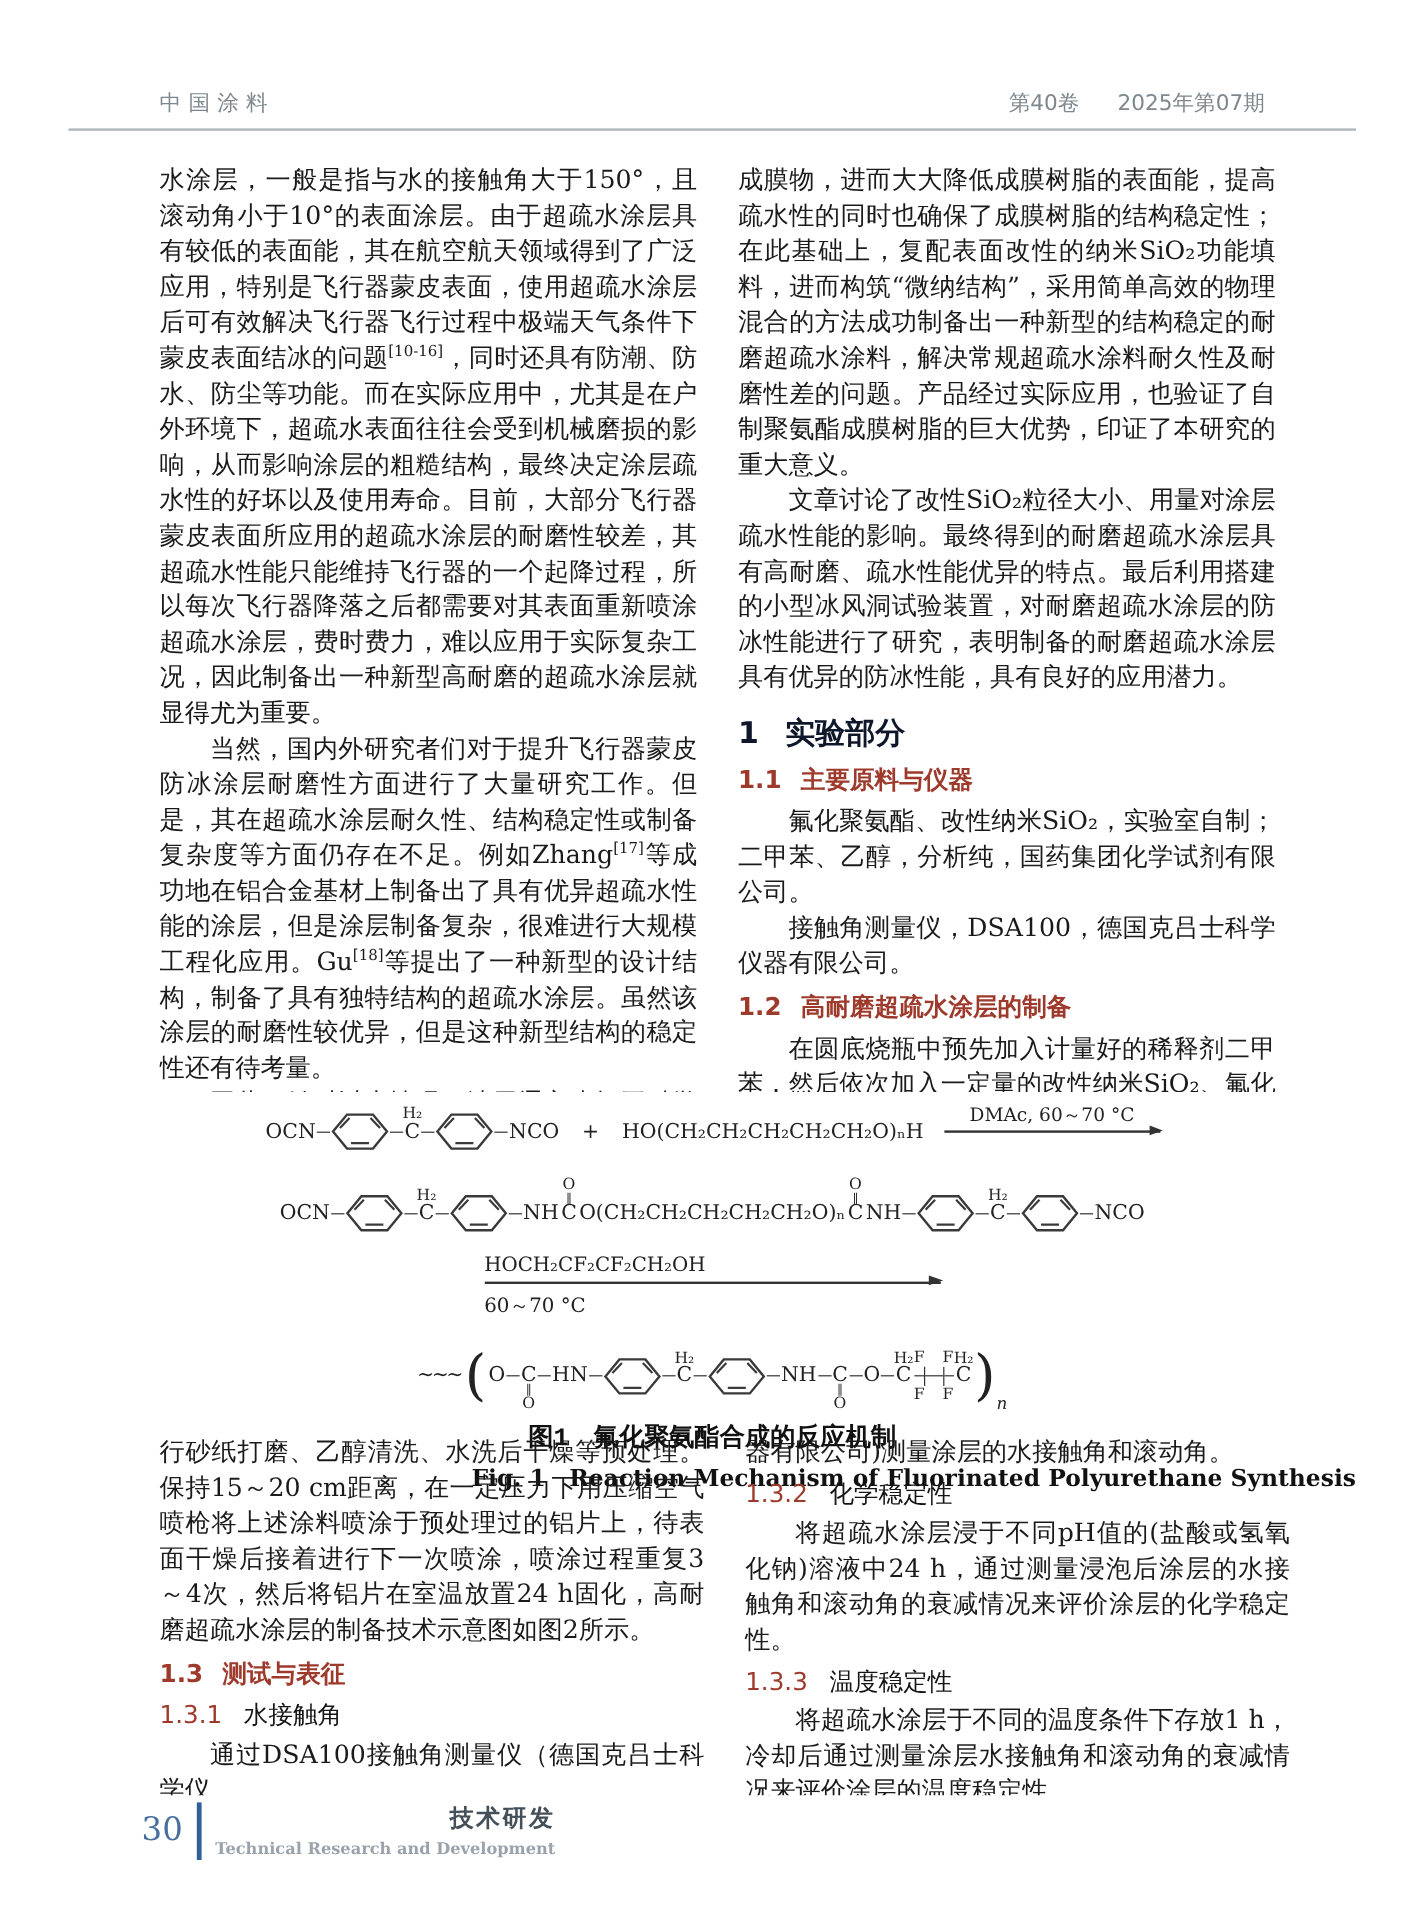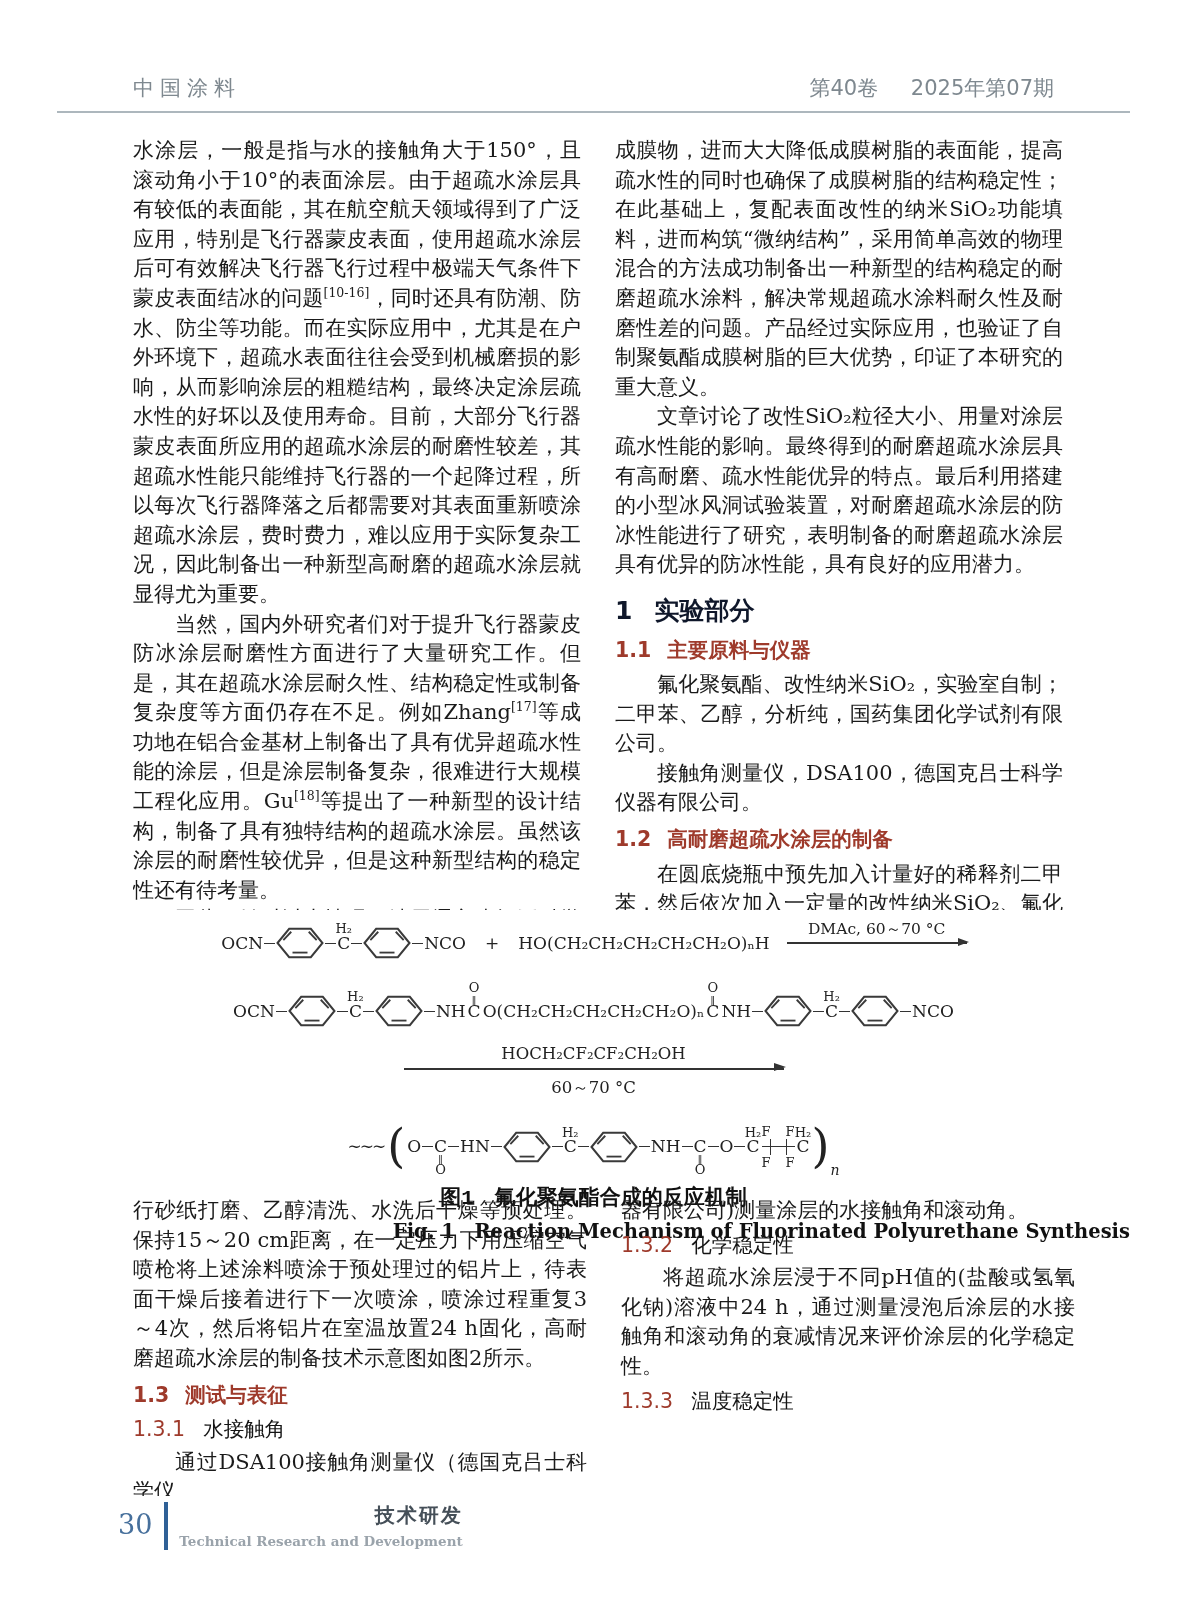--- a/index.html
+++ b/index.html
@@ -2,21 +2,21 @@
 <html><head>
 <meta charset="utf-8">
 <style>
   html,body{margin:0;padding:0;background:#e8e8e8;}
   .page{position:relative;width:1187px;height:1600px;background:#ffffff;margin:0 auto;
         font-family:"DejaVu Serif",serif;color:#1a1a1a;overflow:hidden;}
 
   
   .header{position:absolute;top:74px;left:57px;right:57px;}
   .header-row{display:flex;justify-content:space-between;align-items:flex-end;padding:0 76px 0 76px;
-              font-family:"DejaVu Sans",sans-serif;color:#7e888f;font-size:21px;}
+              font-family:"DejaVu Sans",sans-serif;color:#7e888f;font-size:18px;}
   .journal{letter-spacing:6px;}
   .issue span{margin-left:26px;}
   .issue span:first-child{margin-left:0;}
   .header-rule{border-bottom:2px solid #adb7bd;margin-top:9px;}
 
   
   .cols{display:flex;gap:34px;}
   .col{flex:1;font-size:21px;line-height:29.6px;text-align:justify;}
   .top-section{position:absolute;top:136px;left:133px;right:124px;height:774px;overflow:hidden;}
   .bottom-section{position:absolute;top:1196px;left:133px;right:112px;height:300px;overflow:hidden;}
@@ -45,21 +45,21 @@
   .atop{position:relative;display:inline-block;padding:0 1px;}
   .above{position:absolute;bottom:92%;left:50%;transform:translateX(-50%);
          display:flex;flex-direction:column;align-items:center;font-size:13px;line-height:1.05;}
   .below{position:absolute;top:92%;left:50%;transform:translateX(-50%);
          display:flex;flex-direction:column;align-items:center;font-size:13px;line-height:1.05;}
   .dbl{font-size:10px;line-height:0.9;}
   .arr1{position:relative;display:inline-block;width:180px;height:1.8px;background:#333;margin-left:16px;}
   .arr1::after{content:'';position:absolute;right:-2px;top:-4.6px;border-left:11px solid #333;
                border-top:4.6px solid transparent;border-bottom:4.6px solid transparent;}
   .arr1 .albl{position:absolute;bottom:6px;width:100%;text-align:center;font-size:15.5px;}
-  .arr2{width:380px;margin:16px auto 10px;font-size:16.5px;text-align:center;}
+  .arr2{width:380px;margin:16px auto 10px;font-size:16.5px;}
   .a2top{margin-bottom:5px;}
   .a2line{position:relative;height:1.8px;background:#333;}
   .a2line::after{content:'';position:absolute;right:-2px;top:-4.6px;border-left:12px solid #333;
                border-top:4.6px solid transparent;border-bottom:4.6px solid transparent;}
   .a2bot{margin-top:7px;}
   .paren{font-size:46px;font-weight:400;line-height:0.85;padding:0 1px;}
   .subn{font-style:italic;font-size:14px;align-self:flex-end;margin-bottom:-8px;}
   .wavy{letter-spacing:-2px;padding-right:2px;}
   .fblk{display:inline-flex;flex-direction:column;align-items:center;margin:0 1px;}
   .frow{display:flex;gap:15px;font-size:13px;line-height:1;}
@@ -284,20 +284,21 @@
       <p class="jp noindent"><span>行砂纸打磨、乙醇清洗、水洗后干燥等预处理。保持15～20 cm距离，在一定压力下用压缩空气喷枪将上述涂料喷涂于预处理过的铝片上，待表面干燥后接着进行下一次喷涂，喷涂过程重复3～4次，然后将铝片在室温放置24 h固化，高耐磨超疏水涂层的制备技术示意图如图2所示。</span></p>
       <div class="sec2"><span class="num">1.3</span><span class="ttl">测试与表征</span></div>
       <div class="sec3"><span class="num">1.3.1</span><span class="ttl">水接触角</span></div>
       <p class="jp"><span>通过DSA100接触角测量仪（德国克吕士科学仪</span></p>
     </div>
     <div class="col">
       <p class="jp noindent"><span>器有限公司)测量涂层的水接触角和滚动角。</span></p>
       <div class="sec3"><span class="num">1.3.2</span><span class="ttl">化学稳定性</span></div>
       <p class="jp"><span>将超疏水涂层浸于不同pH值的(盐酸或氢氧化钠)溶液中24 h，通过测量浸泡后涂层的水接触角和滚动角的衰减情况来评价涂层的化学稳定性。</span></p>
       <div class="sec3"><span class="num">1.3.3</span><span class="ttl">温度稳定性</span></div>
+      <p class="jp"><span>将超疏水涂层于不同的温度条件下存放1 h，冷却后通过测量涂层水接触角和滚动角的衰减情况来评价涂层的温度稳定性。</span></p>
     </div>
   </div>
 
   <div class="footer">
     <span class="pagenum">30</span>
     <span class="fbar"></span>
     <span class="flabels">
       <div class="fzh">技术研发</div>
       <div class="fen">Technical Research and Development</div>
     </span>

